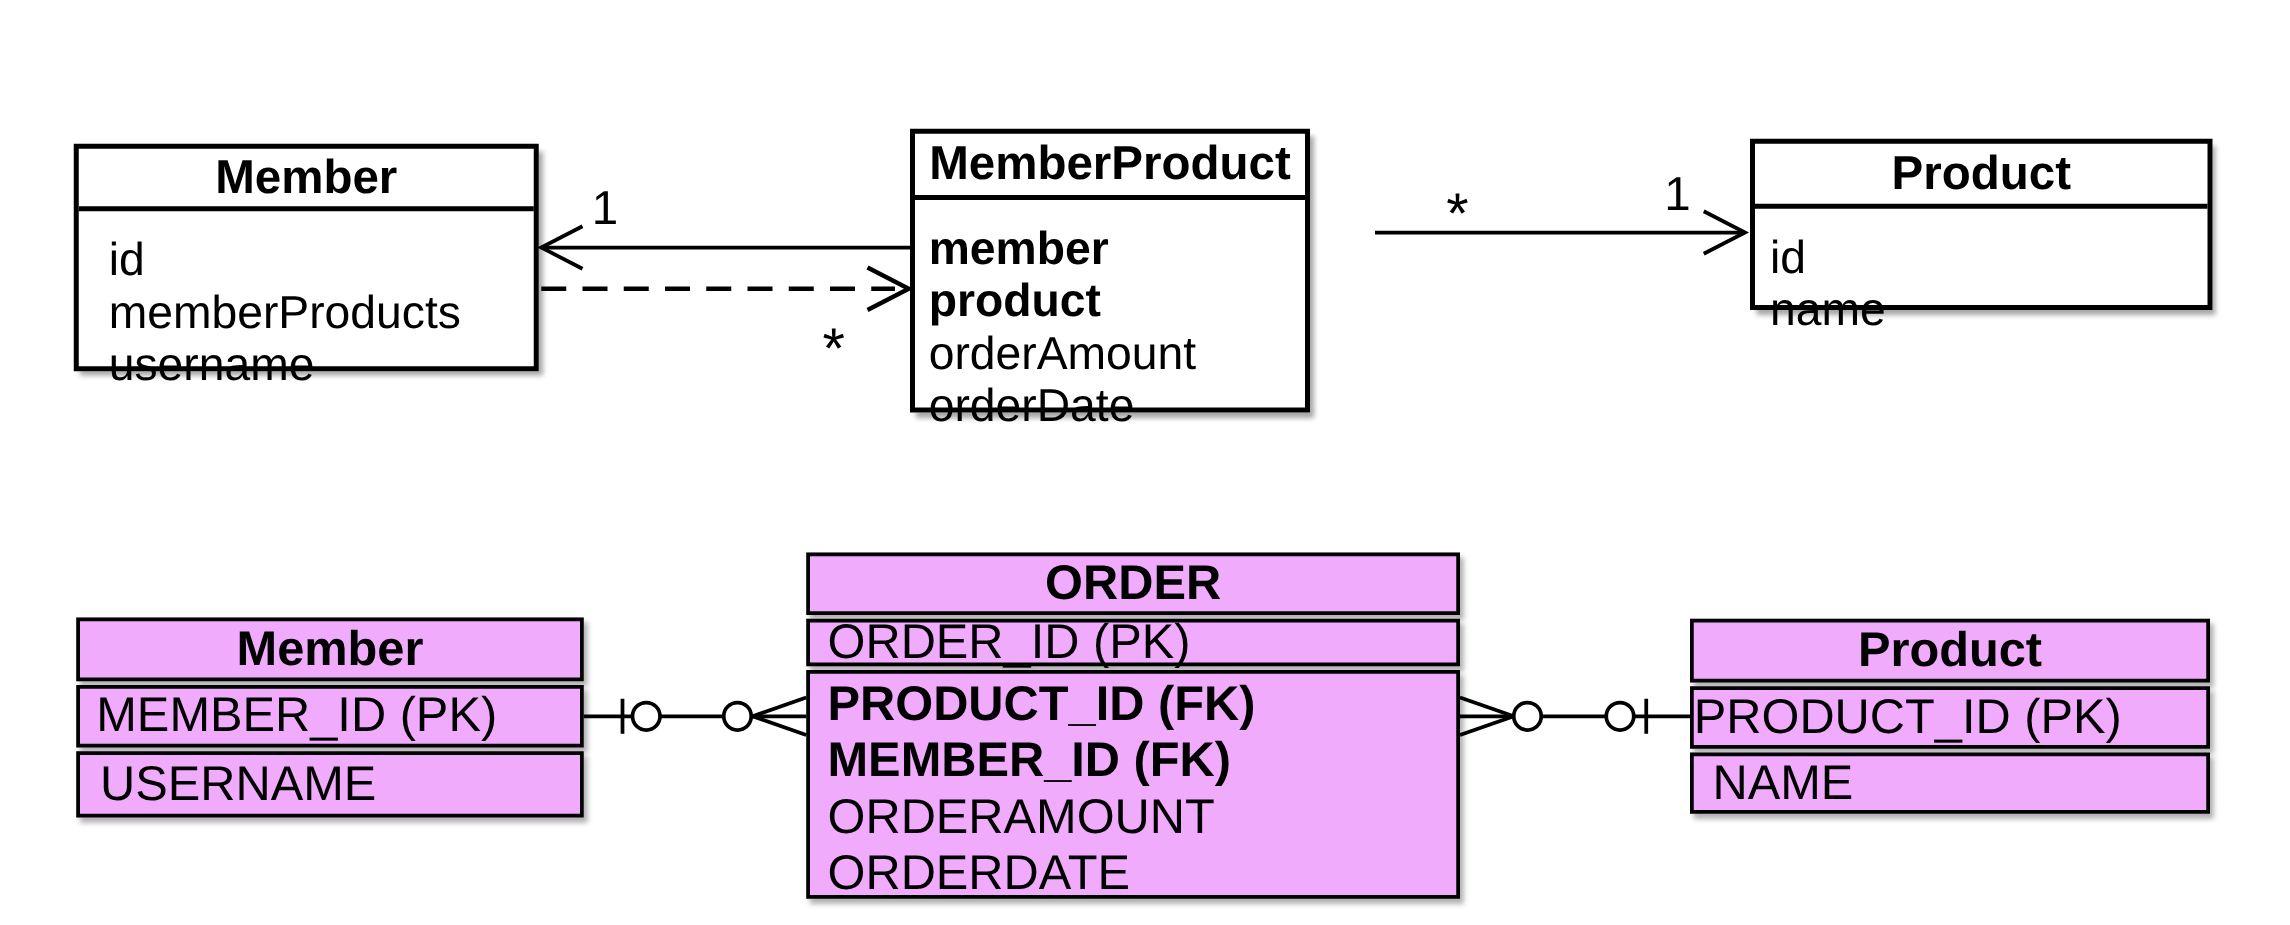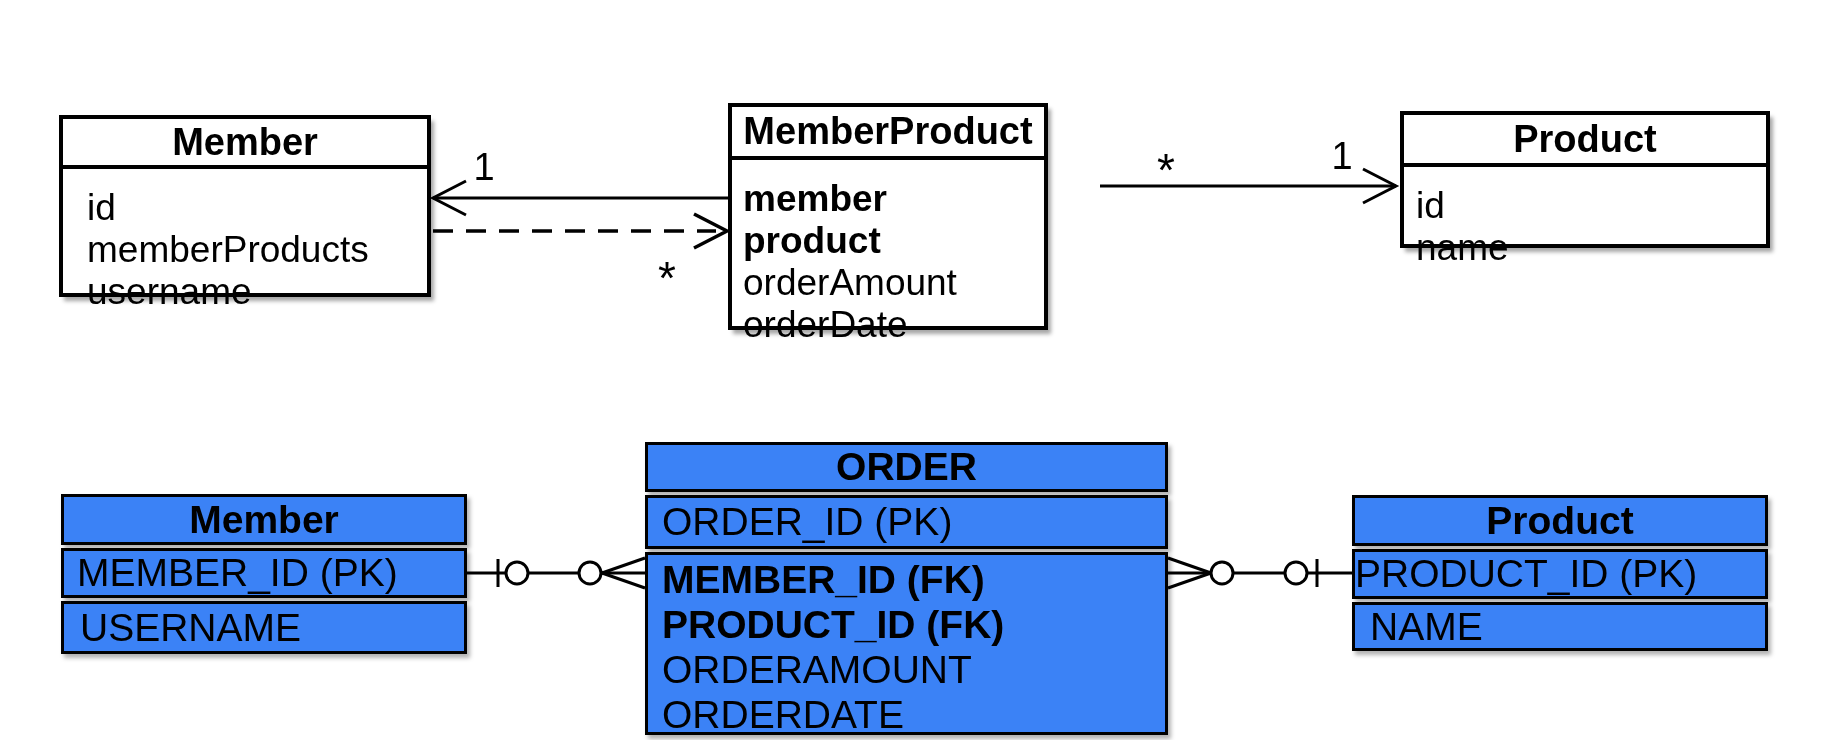--- a/index.html
+++ b/index.html
@@ -40,21 +40,21 @@
   
   .erd-table{
     position:absolute;
     display:flex;flex-direction:column;
     gap:3px;
     filter:drop-shadow(3px 4px 2px rgba(0,0,0,0.30));
   }
   .erd-cell{
     box-sizing:border-box;
     border:3px solid #000;
-    background:#3b82f6;
+    background:#f0abfc;
   }
   .erd-title{
     font-size:39px;font-weight:bold;
     display:flex;align-items:center;justify-content:center;
   }
   .erd-row{
     font-size:39px;
     display:flex;align-items:center;
     white-space:nowrap;
   }
@@ -113,24 +113,24 @@
   </div>
 
   <div class="erd-table" style="left:61px;top:446px;width:406px;">
     <div class="erd-cell erd-title" style="height:51px;">Member</div>
     <div class="erd-cell erd-row" style="height:50px;padding-left:13px;">MEMBER_ID (PK)</div>
     <div class="erd-cell erd-row" style="height:53px;padding-left:16px;">USERNAME</div>
   </div>
 
   <div class="erd-table" style="left:645px;top:394px;width:523px;">
     <div class="erd-cell erd-title" style="height:50px;">ORDER</div>
-    <div class="erd-cell erd-row" style="height:54px;padding-left:14px;">ORDER_ID (PK)</div>
+    <div class="erd-cell erd-row" style="height:38px;padding-left:14px;">ORDER_ID (PK)</div>
     <div class="erd-cell erd-multi" style="height:183px;padding-left:14px;">
+      <div class="bold">PRODUCT_ID (FK)</div>
       <div class="bold">MEMBER_ID (FK)</div>
-      <div class="bold">PRODUCT_ID (FK)</div>
       <div>ORDERAMOUNT</div>
       <div>ORDERDATE</div>
     </div>
   </div>
 
   <div class="erd-table" style="left:1352px;top:447px;width:416px;">
     <div class="erd-cell erd-title" style="height:51px;">Product</div>
     <div class="erd-cell erd-row" style="height:50px;padding-left:0;">PRODUCT_ID (PK)</div>
     <div class="erd-cell erd-row" style="height:49px;padding-left:15px;">NAME</div>
   </div>

